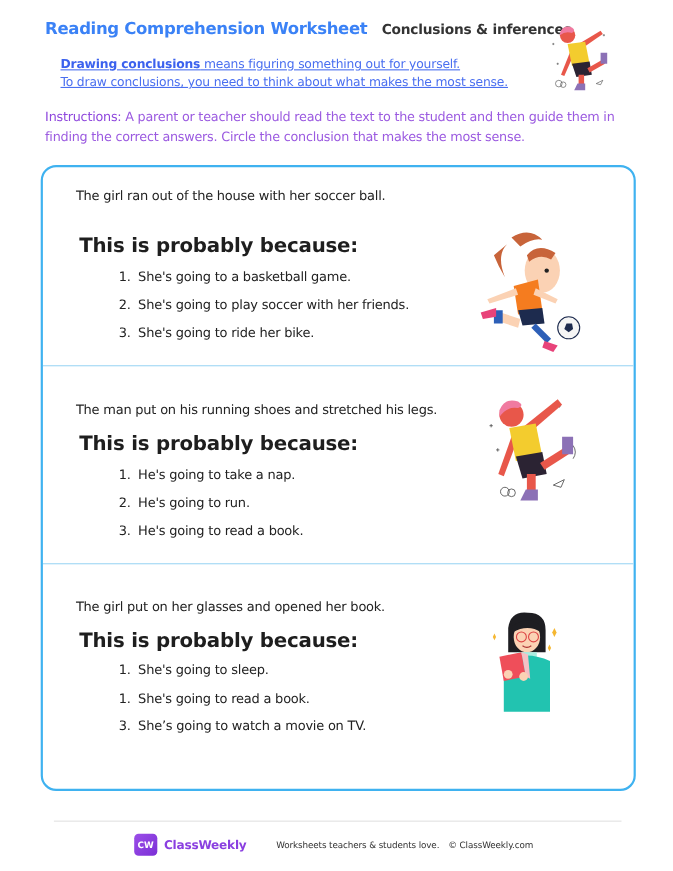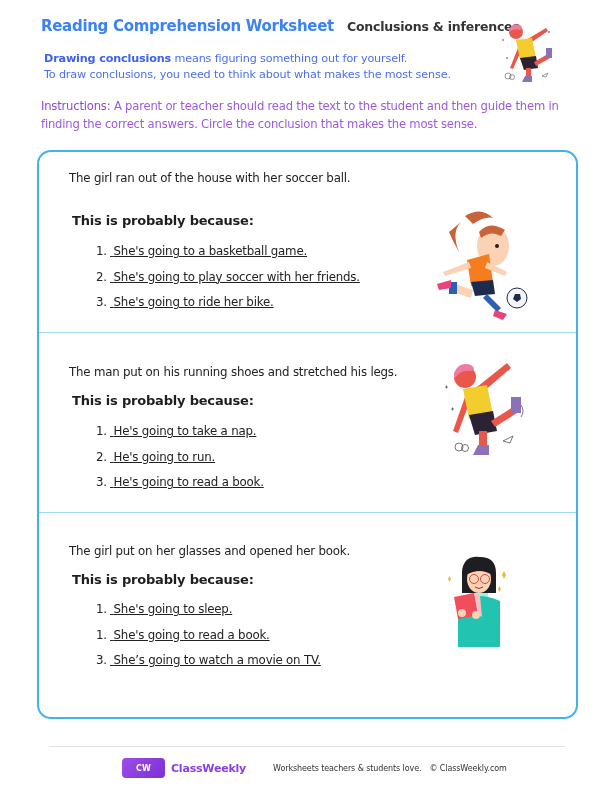--- a/index.html
+++ b/index.html
@@ -5,52 +5,52 @@
     * { box-sizing: border-box; margin: 0; padding: 0; }
     html, body { width: 612px; height: 792px; background: #ffffff; overflow: hidden; }
     body { position: relative; font-family: "DejaVu Sans", "Liberation Sans", sans-serif; color: #222; }
 
     .header { position: absolute; left: 41px; top: 17px; width: 440px; }
     .title-row { display: flex; align-items: baseline; white-space: nowrap; }
     .title-main { font-size: 15px; font-weight: bold; color: #3b82f6; letter-spacing: -0.3px; }
     .title-sep { display: inline-block; width: 1.5px; height: 16px; background: #333; margin: 0 6px 0 7px; align-self: center; }
     .title-sub { font-size: 12.5px; color: #333; letter-spacing: -0.2px; font-weight: bold; }
 
-    .intro { position: absolute; left: 44px; top: 51px; font-size: 11.2px; line-height: 16px; color: #4a6ff0; letter-spacing: -0.15px; white-space: nowrap; }
+    .intro { position: absolute; left: 55px; top: 51px; font-size: 11.2px; line-height: 16px; color: #4a6ff0; letter-spacing: -0.15px; white-space: nowrap; text-decoration: underline; }
     .intro b { font-weight: bold; color: #3c62ee; }
 
     .instructions { position: absolute; left: 41px; top: 97px; width: 540px; font-size: 11.6px; line-height: 18px; color: #9b5ae0; letter-spacing: -0.2px; }
     .instructions b { font-weight: normal; color: #8f48dd; }
 
     .header-illus { position: absolute; left: 498px; top: 18px; width: 58px; height: 66px; }
 
     .card { position: absolute; left: 37px; top: 150px; width: 541px; height: 569px; border: 2.5px solid #3fb2f0; border-radius: 14px; overflow: hidden; }
     .section { position: absolute; left: 0; width: 100%; }
     .section.s1 { top: 0; height: 180px; }
     .section.s2 { top: 180px; height: 180px; border-top: 1.5px solid #9ed6f4; }
     .section.s3 { top: 360px; height: 207px; border-top: 1.5px solid #9ed6f4; }
 
     .prompt { position: absolute; left: 30px; font-size: 11.8px; color: #222; letter-spacing: -0.2px; white-space: nowrap; }
-    .because { position: absolute; left: 33px; font-size: 13px; font-weight: bold; color: #1e1e1e; letter-spacing: -0.2px; white-space: nowrap; }
-    .options { position: absolute; left: 57px; list-style: none; text-decoration: underline; }
+    .because { position: absolute; left: 33px; font-size: 18px; font-weight: bold; color: #1e1e1e; letter-spacing: -0.2px; white-space: nowrap; }
+    .options { position: absolute; left: 69px; list-style: none; }
     .options li { font-size: 11.8px; color: #222; height: 25.5px; letter-spacing: -0.2px; white-space: nowrap; }
     .options li .num { display: inline-block; width: 14px; }
 
     .s1 .prompt { top: 19px; } .s1 .because { top: 61px; } .s1 .options { top: 92px; }
     .s2 .prompt { top: 32px; } .s2 .because { top: 60px; } .s2 .options { top: 91px; }
     .s3 .prompt { top: 31px; } .s3 .because { top: 59px; } .s3 .options { top: 89px; }
 
     .illus { position: absolute; }
     .s1 .illus { left: 392px; top: 50px; width: 100px; height: 120px; }
     .s2 .illus { left: 398px; top: 16px; width: 92px; height: 112px; }
     .s3 .illus { left: 405px; top: 40px; width: 72px; height: 96px; }
 
     .footer-line { position: absolute; left: 49px; top: 746px; width: 516px; height: 1px; background: #e2e2e2; }
     .footer { position: absolute; left: 122px; top: 758px; display: flex; align-items: center; white-space: nowrap; }
-    .logo-box { width: 43px; height: 20px; border-radius: 4px; background: linear-gradient(135deg, #9b4ee8, #7b2fd6); color: #fff; font-size: 8px; font-weight: bold; display: flex; align-items: center; justify-content: center; letter-spacing: 0.2px; }
+    .logo-box { width: 21px; height: 20px; border-radius: 4px; background: linear-gradient(135deg, #9b4ee8, #7b2fd6); color: #fff; font-size: 8px; font-weight: bold; display: flex; align-items: center; justify-content: center; letter-spacing: 0.2px; }
     .logo-text { margin-left: 6px; font-size: 11px; font-weight: bold; color: #8a3fe0; letter-spacing: -0.2px; }
     .tagline { margin-left: 27px; font-size: 8px; color: #333; letter-spacing: -0.1px; }
     .copyright { margin-left: 8px; font-size: 8px; color: #333; letter-spacing: -0.1px; }
   </style>
 </head>
 <body>
 
 <div class="header">
   <div class="title-row">
     <span class="title-main">Reading Comprehension Worksheet</span>

